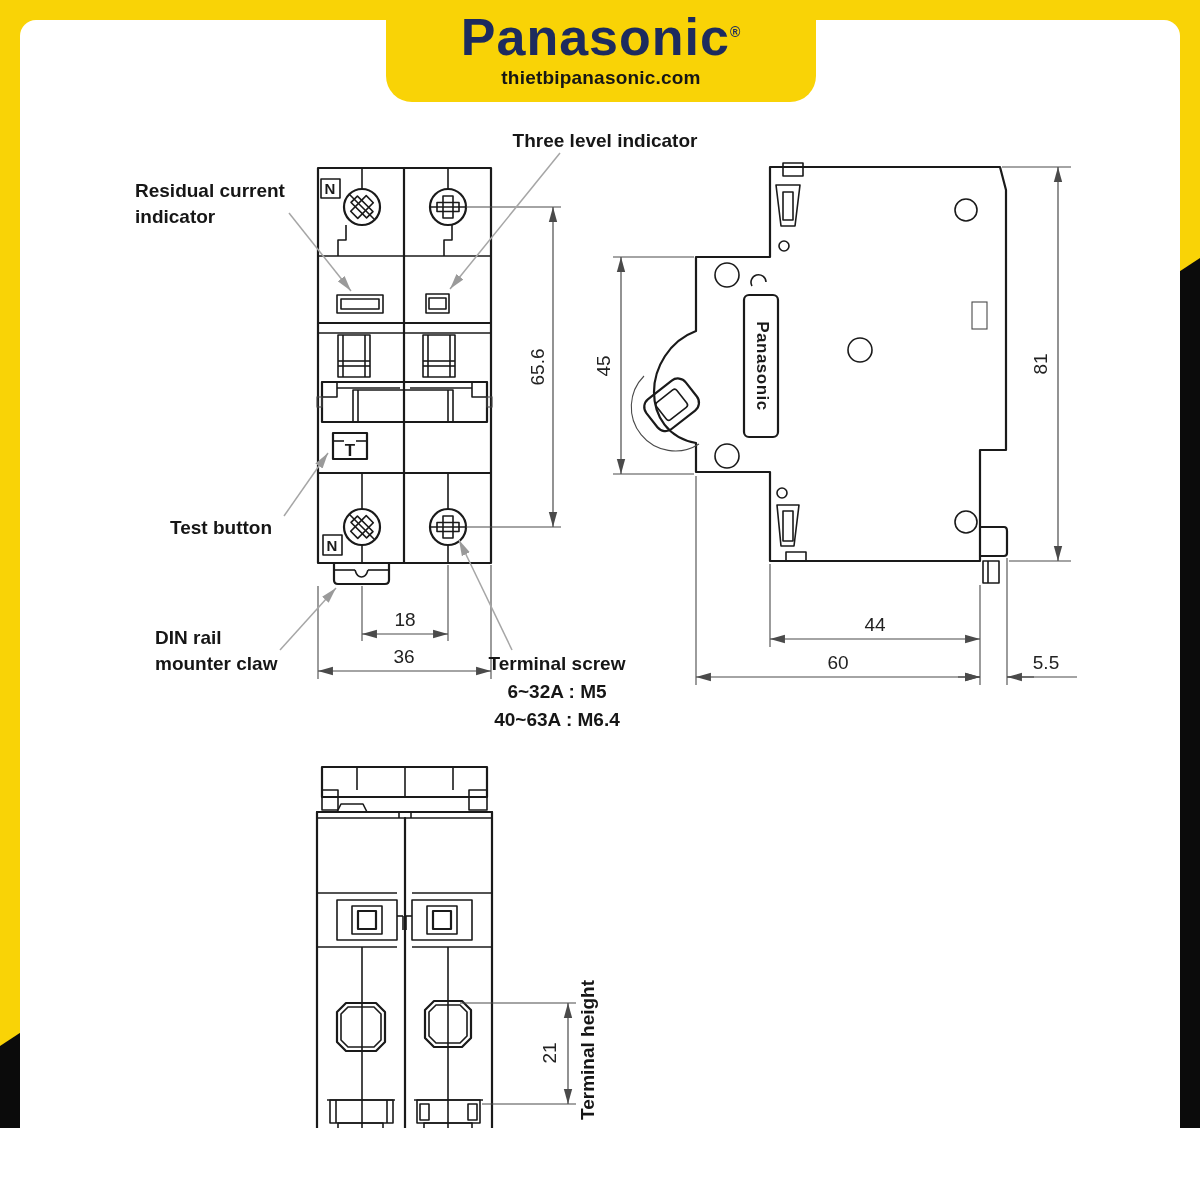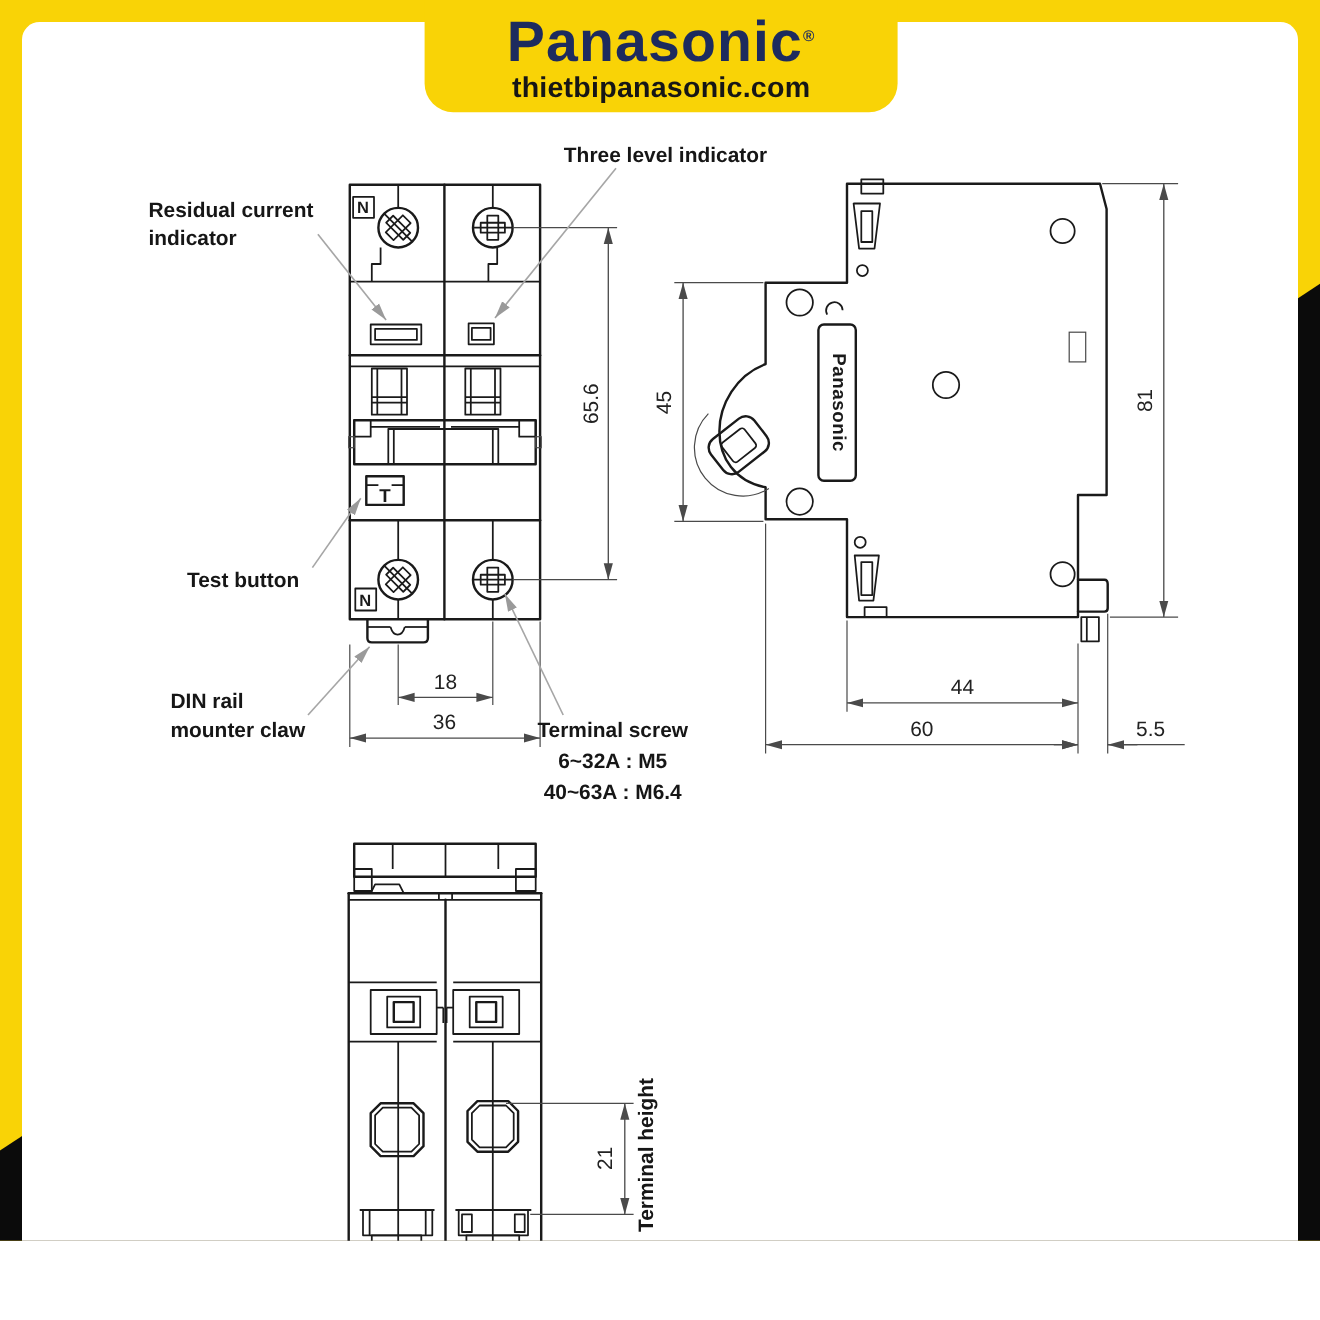--- a/index.html
+++ b/index.html
@@ -6,21 +6,21 @@
   .page{position:relative;width:1200px;height:1128px;background:#F9D306;overflow:hidden;
         font-family:"Liberation Sans",sans-serif;}
   .accent-layer{position:absolute;inset:0;z-index:1;}
   .panel{position:absolute;left:20px;top:20px;width:1160px;height:1160px;background:#ffffff;
          border-radius:16px;z-index:2;}
   .banner{position:absolute;left:386px;top:0;width:430px;height:102px;background:#F9D306;
           border-radius:0 0 26px 26px;z-index:4;text-align:center;}
   .logo{margin-top:6px;font-weight:bold;font-size:52px;line-height:52px;color:#1D2B5E;
         letter-spacing:1px;}
   .logo sup{font-size:14px;vertical-align:super;}
-  .site{font-weight:bold;font-size:26px;line-height:30px;color:#161616;letter-spacing:0.2px;}
+  .site{font-weight:bold;font-size:19px;line-height:30px;color:#161616;letter-spacing:0.2px;}
   .drawing{position:absolute;inset:0;z-index:3;}
   
   .ln{stroke:#1a1a1a;stroke-width:2.2;fill:none;stroke-linejoin:round;stroke-linecap:round;}
   .md{stroke:#1a1a1a;stroke-width:1.6;fill:none;stroke-linejoin:round;}
   .tn{stroke:#4a4a4a;stroke-width:1.1;fill:none;}
   .dim{stroke:#4a4a4a;stroke-width:1.2;fill:none;}
   .ldr{stroke:#a6a6a6;stroke-width:1.5;fill:none;}
   .lbl{font-family:"Liberation Sans",sans-serif;font-weight:bold;font-size:19px;fill:#161616;}
   .dimt{font-family:"Liberation Sans",sans-serif;font-size:19px;fill:#222222;}
   .mark{font-family:"Liberation Sans",sans-serif;font-weight:bold;font-size:15px;fill:#1a1a1a;}

